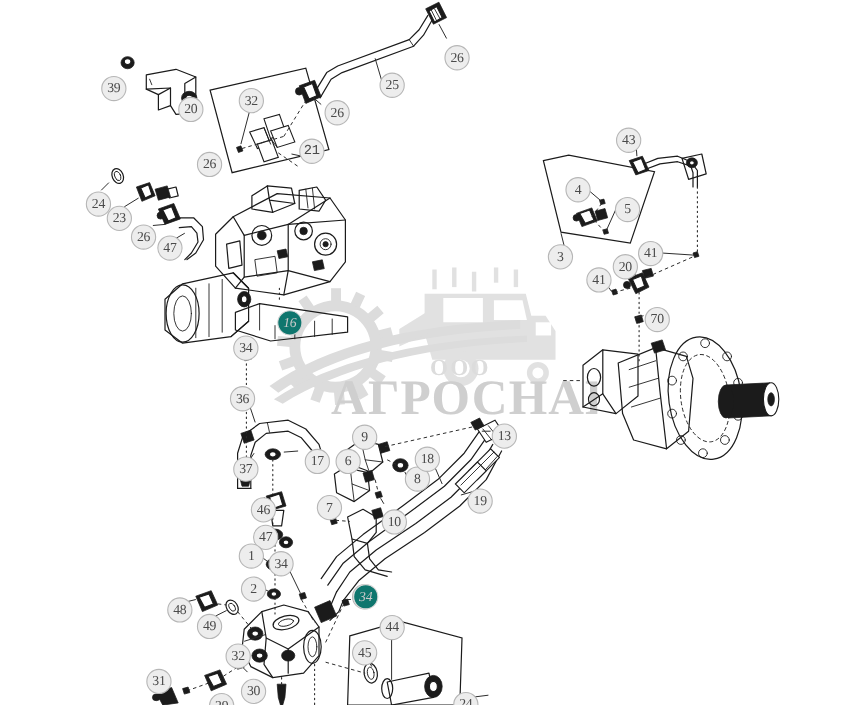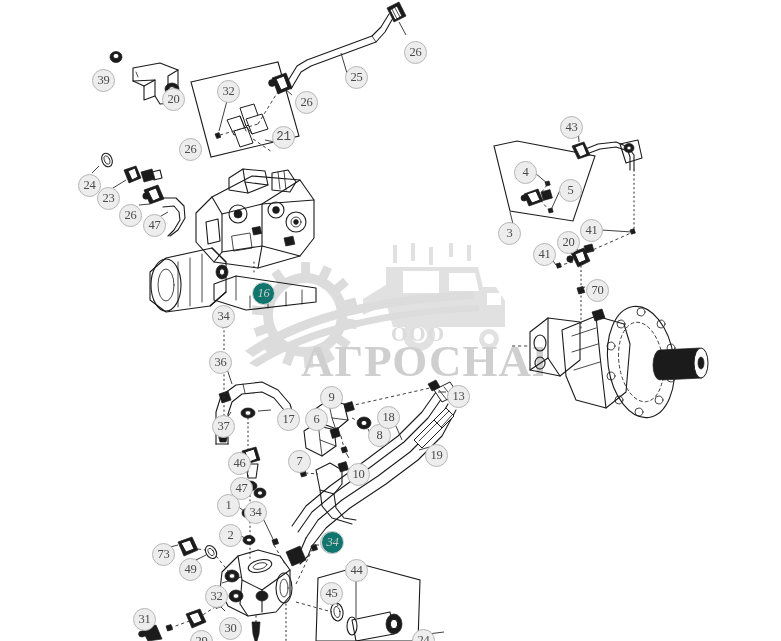--- a/index.html
+++ b/index.html
@@ -507,21 +507,21 @@
       <div class="callout" style="left: 119px; top: 204px;">26</div>
       <div class="callout" style="left: 143px; top: 214px;">47</div>
       <div class="callout dim" style="left: 252px; top: 282px;">16</div>
       <div class="callout" style="left: 212px; top: 305px;">34</div>
       <div class="callout" style="left: 209px; top: 351px;">36</div>
       <div class="callout" style="left: 212px; top: 415px;">37</div>
       <div class="callout" style="left: 228px; top: 452px;">46</div>
       <div class="callout" style="left: 230px; top: 477px;">47</div>
       <div class="callout" style="left: 217px; top: 494px;">1</div>
       <div class="callout" style="left: 219px; top: 524px;">2</div>
-      <div class="callout" style="left: 152px; top: 543px;">73</div>
+      <div class="callout" style="left: 152px; top: 543px;">48</div>
       <div class="callout" style="left: 179px; top: 558px;">49</div>
       <div class="callout" style="left: 205px; top: 585px;">32</div>
       <div class="callout" style="left: 219px; top: 617px;">30</div>
       <div class="callout" style="left: 190px; top: 630px;">29</div>
       <div class="callout" style="left: 133px; top: 608px;">31</div>
       <div class="callout" style="left: 277px; top: 408px;">17</div>
       <div class="callout" style="left: 305px; top: 408px;">6</div>
       <div class="callout" style="left: 288px; top: 450px;">7</div>
       <div class="callout" style="left: 320px; top: 386px;">9</div>
       <div class="callout" style="left: 368px; top: 424px;">8</div>

